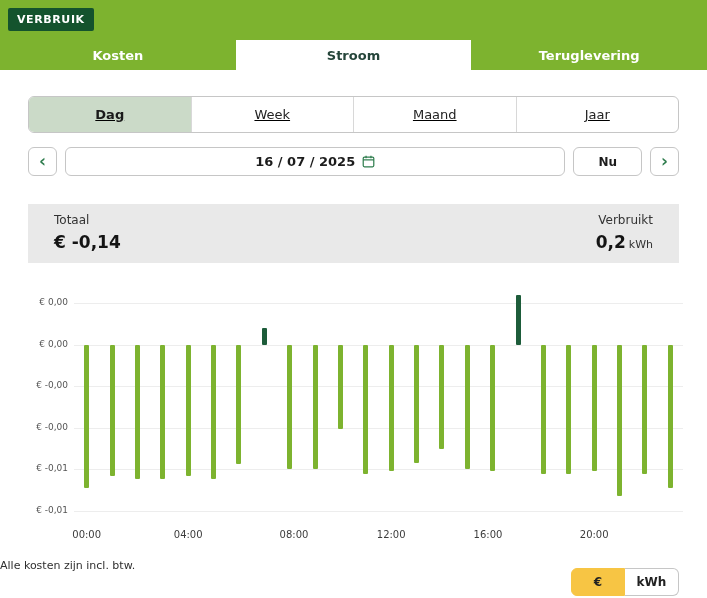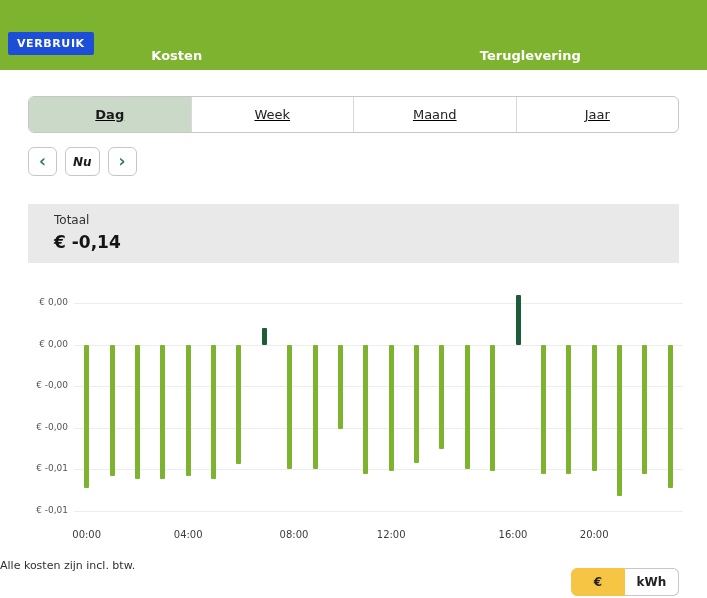--- a/index.html
+++ b/index.html
@@ -6,23 +6,23 @@
   html,body { width: 707px; height: 598px; }
   body {
     font-family: "DejaVu Sans", "Liberation Sans", sans-serif;
     background: #ffffff;
     position: relative;
     overflow: hidden;
   }
   .header { background: #7db32f; height: 70px; position: relative; }
   .logo {
     position: absolute; top: 8px; left: 8px;
-    background: #1d4ed8; color: #fff;
+    background: #14532d; color: #fff;
     font-size: 11px; font-weight: bold; letter-spacing: .6px;
-    padding: 5px 9px; border-radius: 2px; margin-top: 24px;
+    padding: 5px 9px; border-radius: 2px;
   }
   .tabs { position: absolute; left: 0; right: 0; bottom: 0; height: 30px; display: flex; }
   .tab {
     flex: 1; display: flex; align-items: center; justify-content: center;
     font-size: 13px; font-weight: bold; color: #fff; cursor: pointer;
   }
   .tab.active { background: #fff; color: #25453a; }
   .segmented {
     margin: 26px 28px 0; height: 37px; display: flex;
     border: 1px solid #c6c6c6; border-radius: 6px; overflow: hidden; background: #fff; text-decoration: underline;
@@ -39,24 +39,24 @@
     background: #fff; display: flex; align-items: center; justify-content: center;
     color: #2f7d4e; font-size: 17px; font-weight: bold; line-height: 1; cursor: pointer;
   }
   .date-field {
     flex: 1; height: 29px; border: 1px solid #c6c6c6; border-radius: 6px; background: #fff;
     display: flex; align-items: center; justify-content: center; gap: 7px;
     font-size: 13px; font-weight: bold; color: #1c1c1c; cursor: pointer;
   }
   .cal { display: flex; align-items: center; }
   .nu-btn {
-    height: 29px; min-width: 32px; padding: 0 7px;
+    height: 29px; min-width: 32px; padding: 0 24px;
     border: 1px solid #c6c6c6; border-radius: 6px; background: #fff;
     display: flex; align-items: center; justify-content: center;
-    font-size: 12px; font-weight: bold; color: #1c1c1c; cursor: pointer; font-style: italic;
+    font-size: 12px; font-weight: bold; color: #1c1c1c; cursor: pointer;
   }
   .summary {
     margin: 28px 28px 0; background: #e9e9e9;
     padding: 9px 26px 11px; display: flex; justify-content: space-between; align-items: flex-end;
   }
   .sum-label { font-size: 12px; color: #333; }
   .sum-value { font-size: 17px; font-weight: bold; color: #141414; margin-top: 5px; }
   .sum-right { text-align: right; }
   .sum-unit { font-size: 11px; font-weight: normal; color: #333; margin-left: 3px; }
   .chart { margin: 30px 24px 0 28px; position: relative; height: 252px; }
@@ -75,45 +75,61 @@
   .unit-btn.selected { background: #f7c544; border: 1px solid #f7c544; border-radius: 6px 0 0 6px; }
   .unit-btn.unselected { background: #fff; border: 1px solid #c6c6c6; border-left: none; border-radius: 0 6px 6px 0; }
 </style>
 </head>
 <body>
 
 <div class="header">
   <div class="logo">VERBRUIK</div>
   <div class="tabs">
     <div class="tab">Kosten</div>
+    <div class="tab active">Stroom</div>
     <div class="tab">Teruglevering</div>
   </div>
 </div>
 
 <div class="segmented">
   <div class="segment selected">Dag</div>
   <div class="segment">Week</div>
   <div class="segment">Maand</div>
   <div class="segment">Jaar</div>
 </div>
 
 <div class="datenav">
   <div class="nav-btn">
     <span>‹</span>
   </div>
+  <div class="date-field">
+    <span>16 / 07 / 2025</span>
+    <span class="cal">
+      <svg width="13" height="13" viewBox="0 0 16 16">
+        <rect x="1.5" y="2.5" width="13" height="12" rx="1.5" fill="none" stroke="#2f7d4e" stroke-width="1.5"></rect>
+        <line x1="1.5" y1="6" x2="14.5" y2="6" stroke="#2f7d4e" stroke-width="1.5"></line>
+        <line x1="5" y1="1" x2="5" y2="4" stroke="#2f7d4e" stroke-width="1.5"></line>
+        <line x1="11" y1="1" x2="11" y2="4" stroke="#2f7d4e" stroke-width="1.5"></line>
+      </svg>
+    </span>
+  </div>
   <div class="nu-btn">Nu</div>
   <div class="nav-btn">
     <span>›</span>
   </div>
 </div>
 
 <div class="summary">
   <div>
     <div class="sum-label">Totaal</div>
     <div class="sum-value">€ -0,14</div>
+  </div>
+  <div class="sum-right">
+    <div class="sum-label">Verbruikt</div>
+    <div class="sum-value"><span>0,2</span><span class="sum-unit">kWh</span></div>
   </div>
 </div>
 
 <div class="chart">
   <div class="y-axis">
       <div class="y-label" style="top: 3.9854px;">€ 0,00</div>
       <div class="y-label" style="top: 45.5912px;">€ 0,00</div>
       <div class="y-label" style="top: 87.1971px;">€ -0,00</div>
       <div class="y-label" style="top: 128.803px;">€ -0,00</div>
       <div class="y-label" style="top: 170.409px;">€ -0,01</div>
@@ -147,21 +163,21 @@
       <div class="bar" style="left: 466.938px; top: 51.5912px; height: 129.81px; background: rgb(125, 179, 47);"></div>
       <div class="bar" style="left: 492.312px; top: 51.5912px; height: 129.81px; background: rgb(125, 179, 47);"></div>
       <div class="bar" style="left: 517.688px; top: 51.5912px; height: 126.482px; background: rgb(125, 179, 47);"></div>
       <div class="bar" style="left: 543.062px; top: 51.5912px; height: 151.445px; background: rgb(125, 179, 47);"></div>
       <div class="bar" style="left: 568.438px; top: 51.5912px; height: 129.81px; background: rgb(125, 179, 47);"></div>
       <div class="bar" style="left: 593.812px; top: 51.5912px; height: 143.124px; background: rgb(125, 179, 47);"></div>
       <div class="x-label" style="left: 12.6875px;">00:00</div>
       <div class="x-label" style="left: 114.188px;">04:00</div>
       <div class="x-label" style="left: 220px;">08:00</div>
       <div class="x-label" style="left: 317.188px;">12:00</div>
-      <div class="x-label" style="left: 439px;">16:00</div>
+      <div class="x-label" style="left: 414px;">16:00</div>
       <div class="x-label" style="left: 520.188px;">20:00</div>
     </div>
 </div>
 
 <div class="footnote">Alle kosten zijn incl. btw.</div>
 
 <div class="unit-toggle">
   <div class="unit-btn selected">€</div>
   <div class="unit-btn unselected">kWh</div>
 </div>

